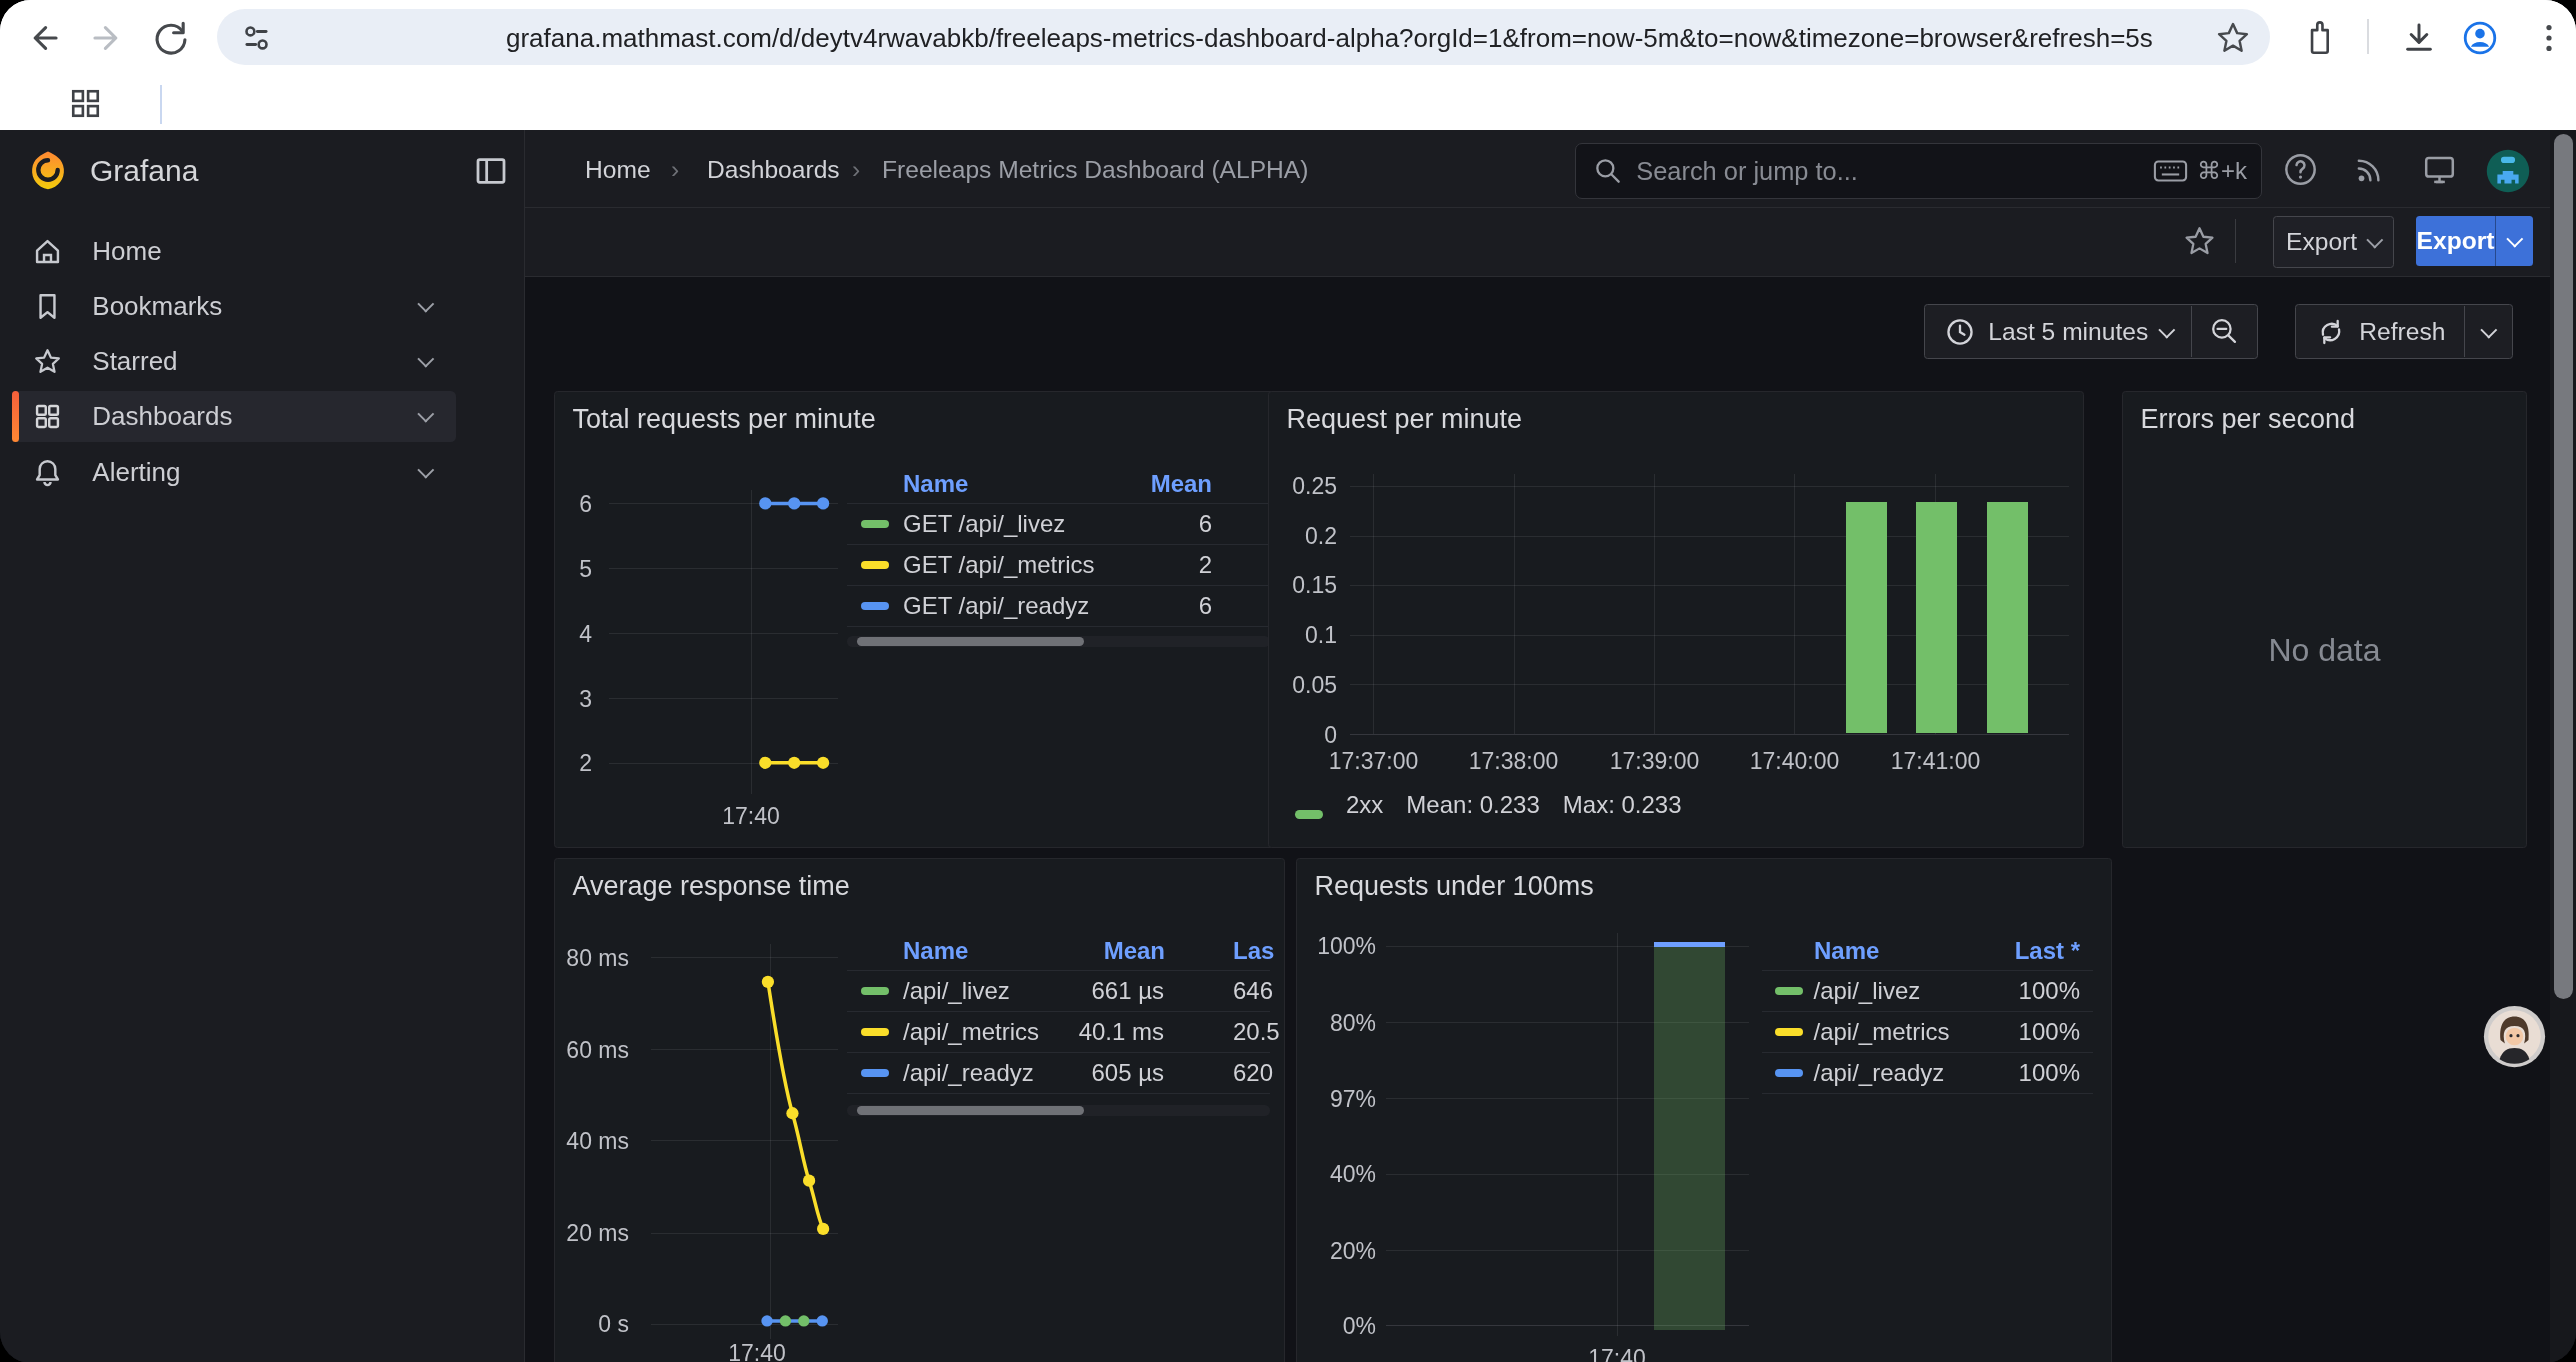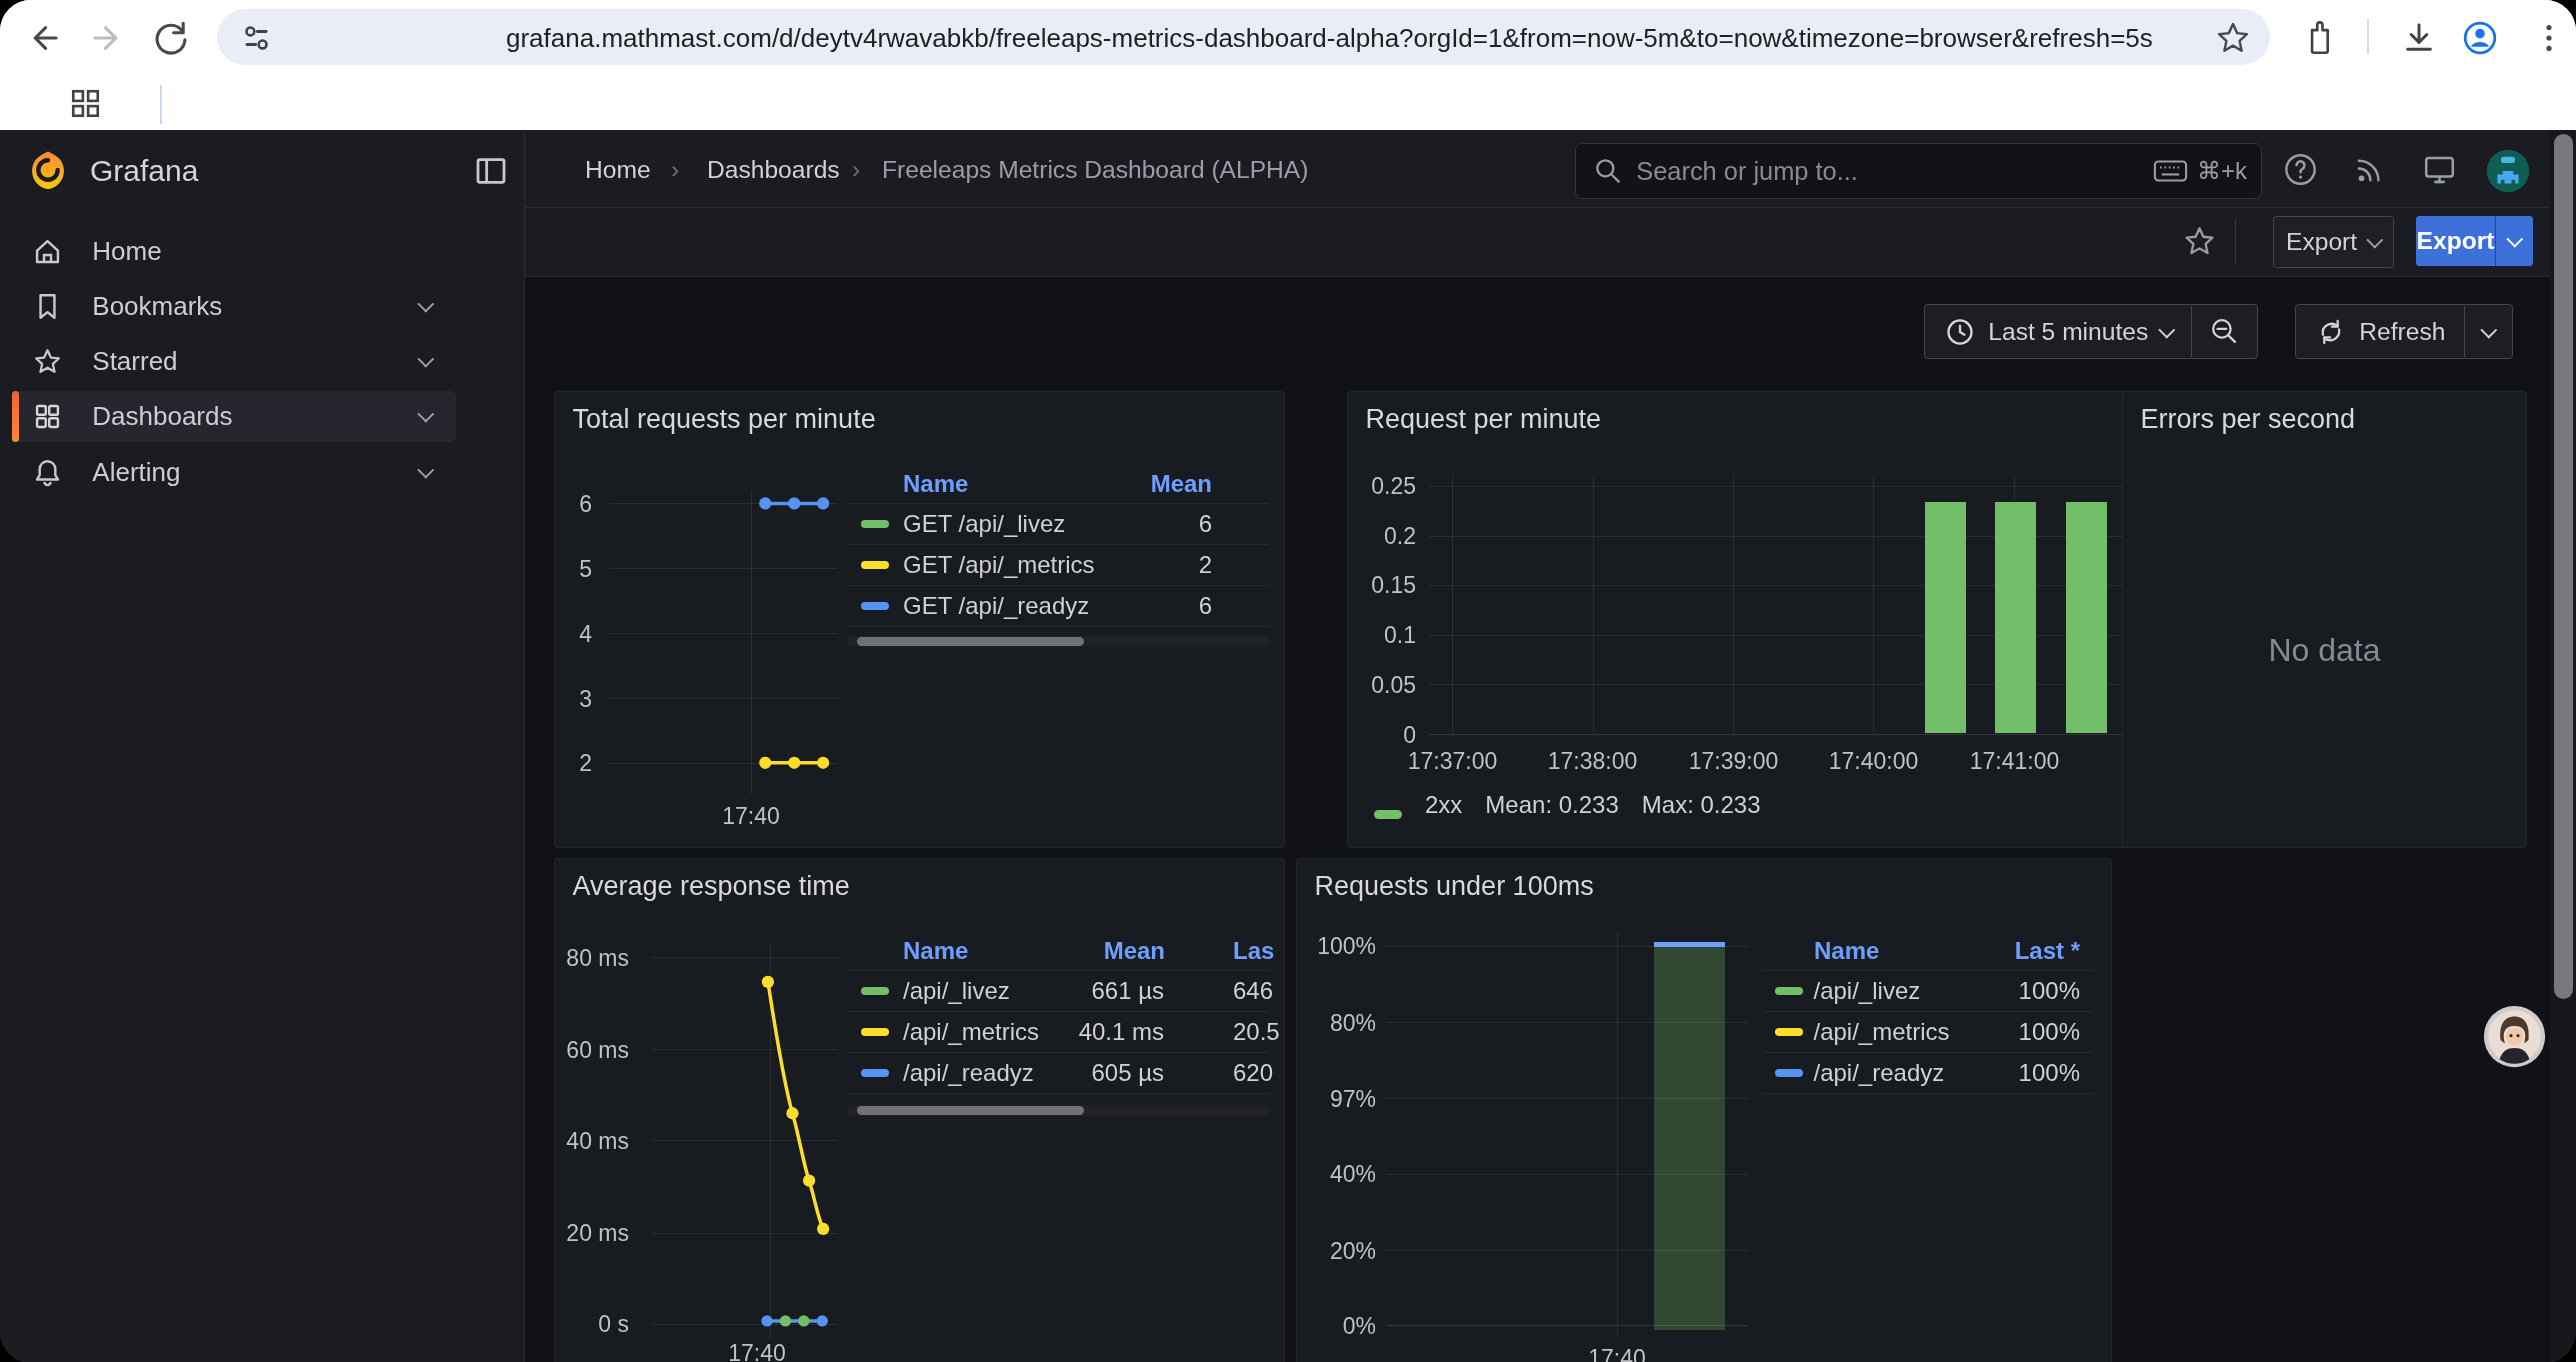--- a/index.html
+++ b/index.html
@@ -385,21 +385,21 @@
           <span class="swatch" style="margin-left:14px;background:#5794F2;"></span>
           <span class="lname" style="margin-left:14px;">GET /api/_readyz</span>
           <span class="lval" style="margin-left:auto;margin-right:58px;">6</span>
         </div>
       </div>
       <div class="hscroll" style="left:292px;top:244px;width:423px;">
         <div class="hthumb" style="left:9.6px;width:227px;"></div>
       </div>
     </div>
 
-    <div class="panel" style="left:1347px;top:261px;width:814px;height:455px;">
+    <div class="panel" style="left:1268px;top:261px;width:814px;height:455px;">
       <span class="ptitle">Request per minute</span>
       <span class="yt" style="left:0;top:82px;width:68px;">0.25</span>
       <span class="yt" style="left:0;top:132px;width:68px;">0.2</span>
       <span class="yt" style="left:0;top:181px;width:68px;">0.15</span>
       <span class="yt" style="left:0;top:231px;width:68px;">0.1</span>
       <span class="yt" style="left:0;top:281px;width:68px;">0.05</span>
       <span class="yt" style="left:0;top:331px;width:68px;">0</span>
       <div class="hgrid" style="left:81px;top:94px;width:719px;"></div>
       <div class="hgrid" style="left:81px;top:144px;width:719px;"></div>
       <div class="hgrid" style="left:81px;top:193px;width:719px;"></div>

